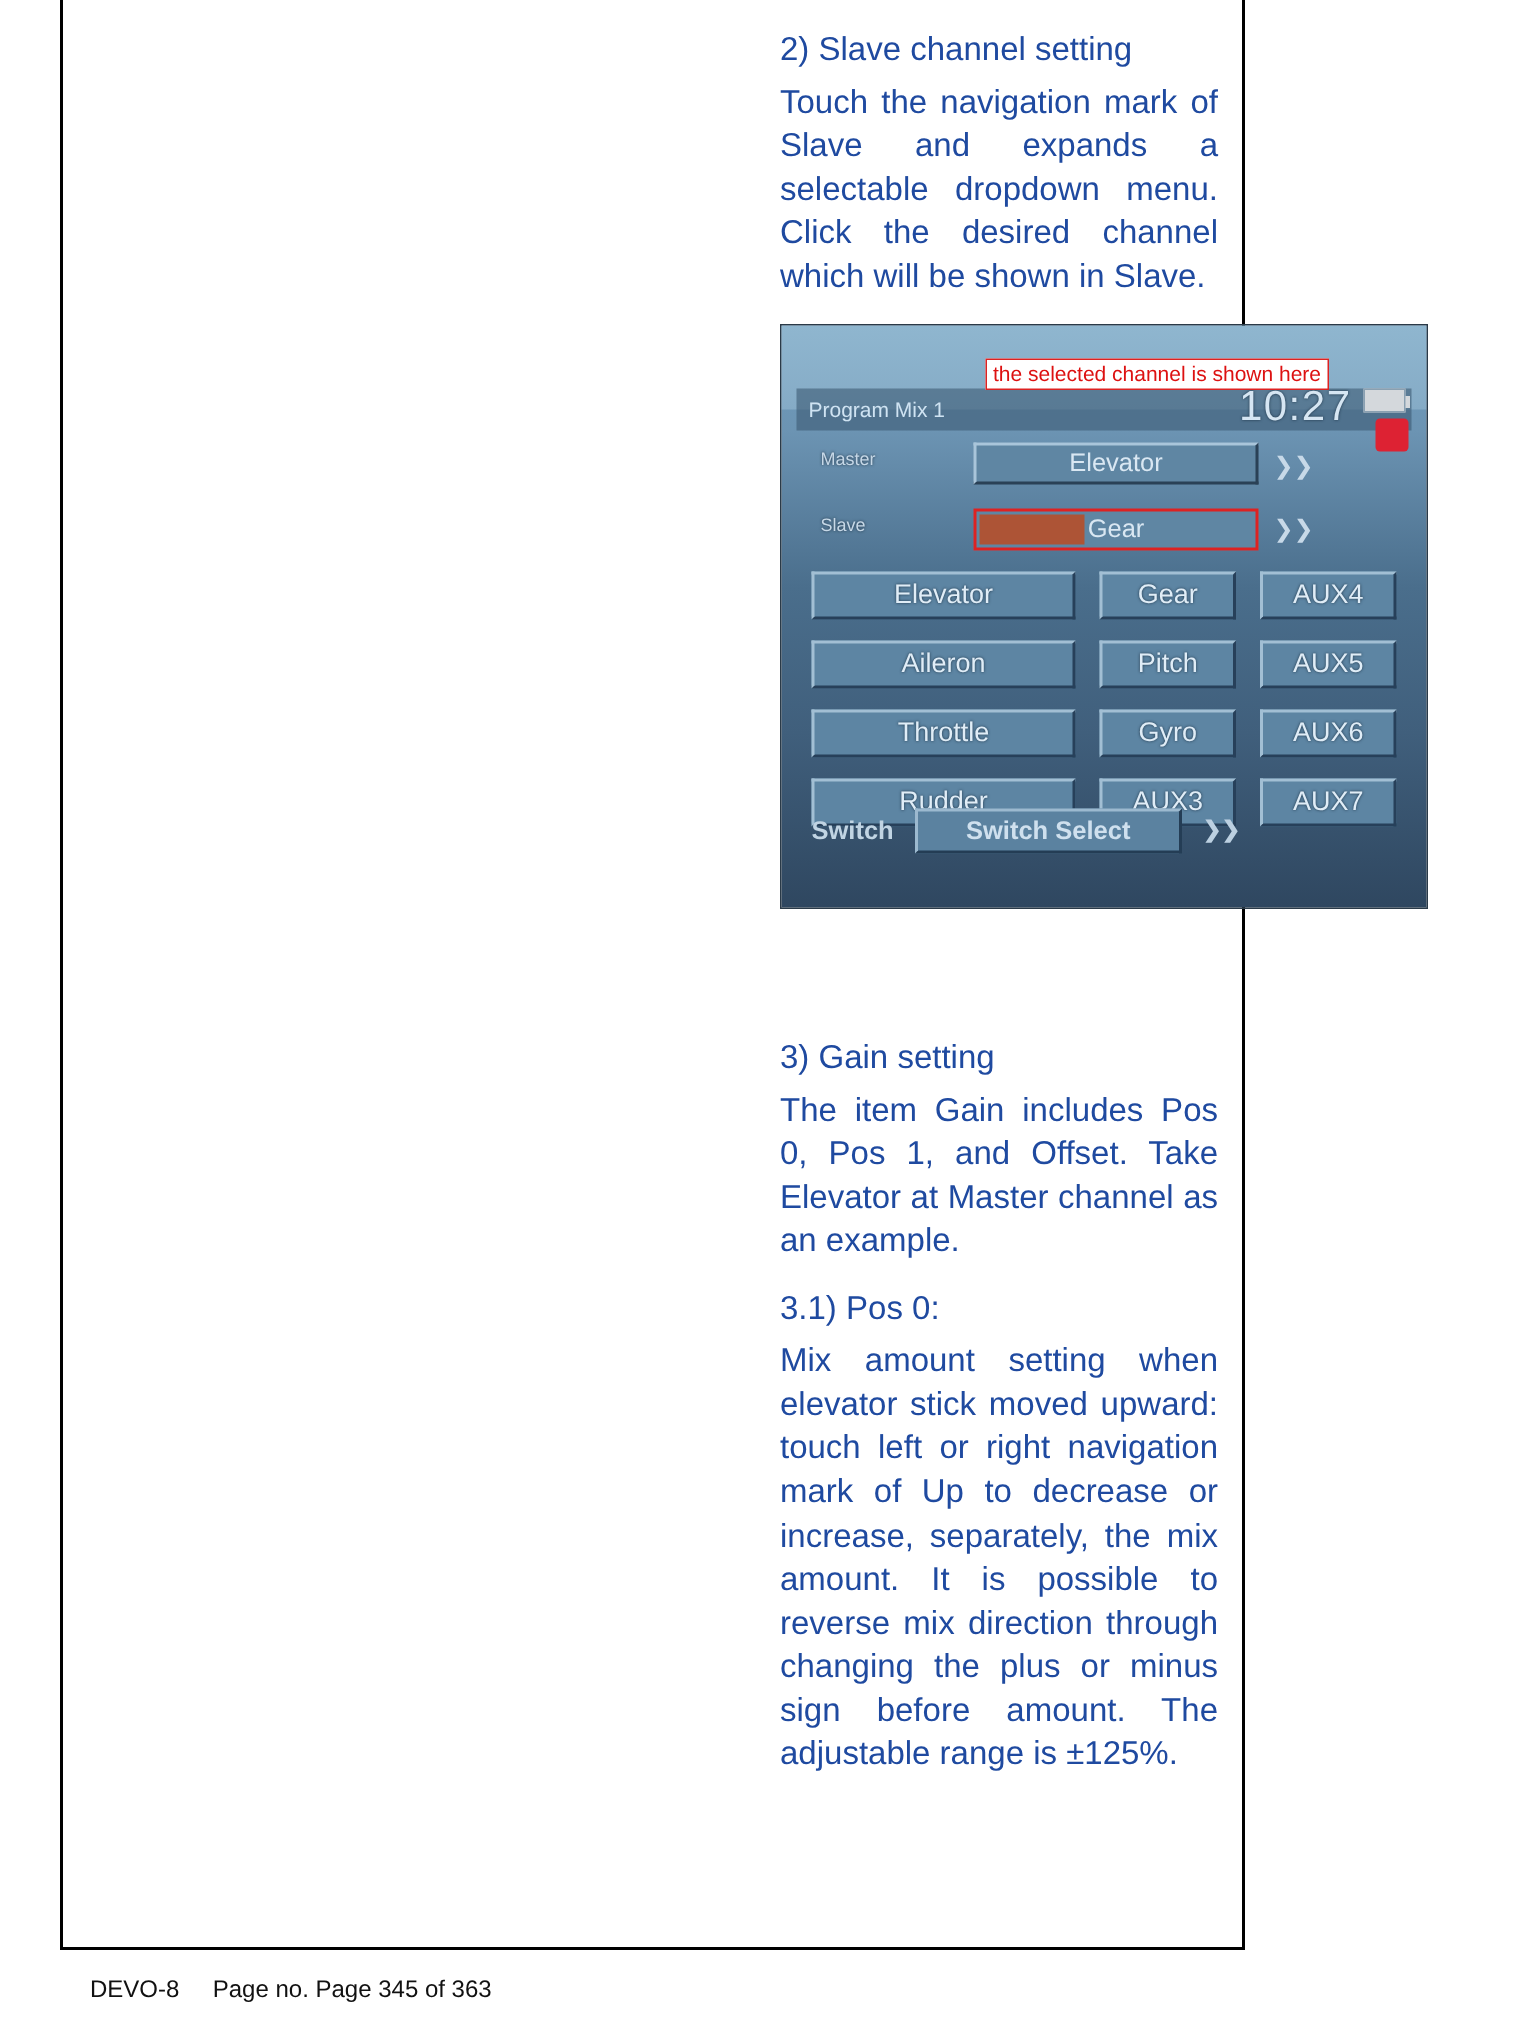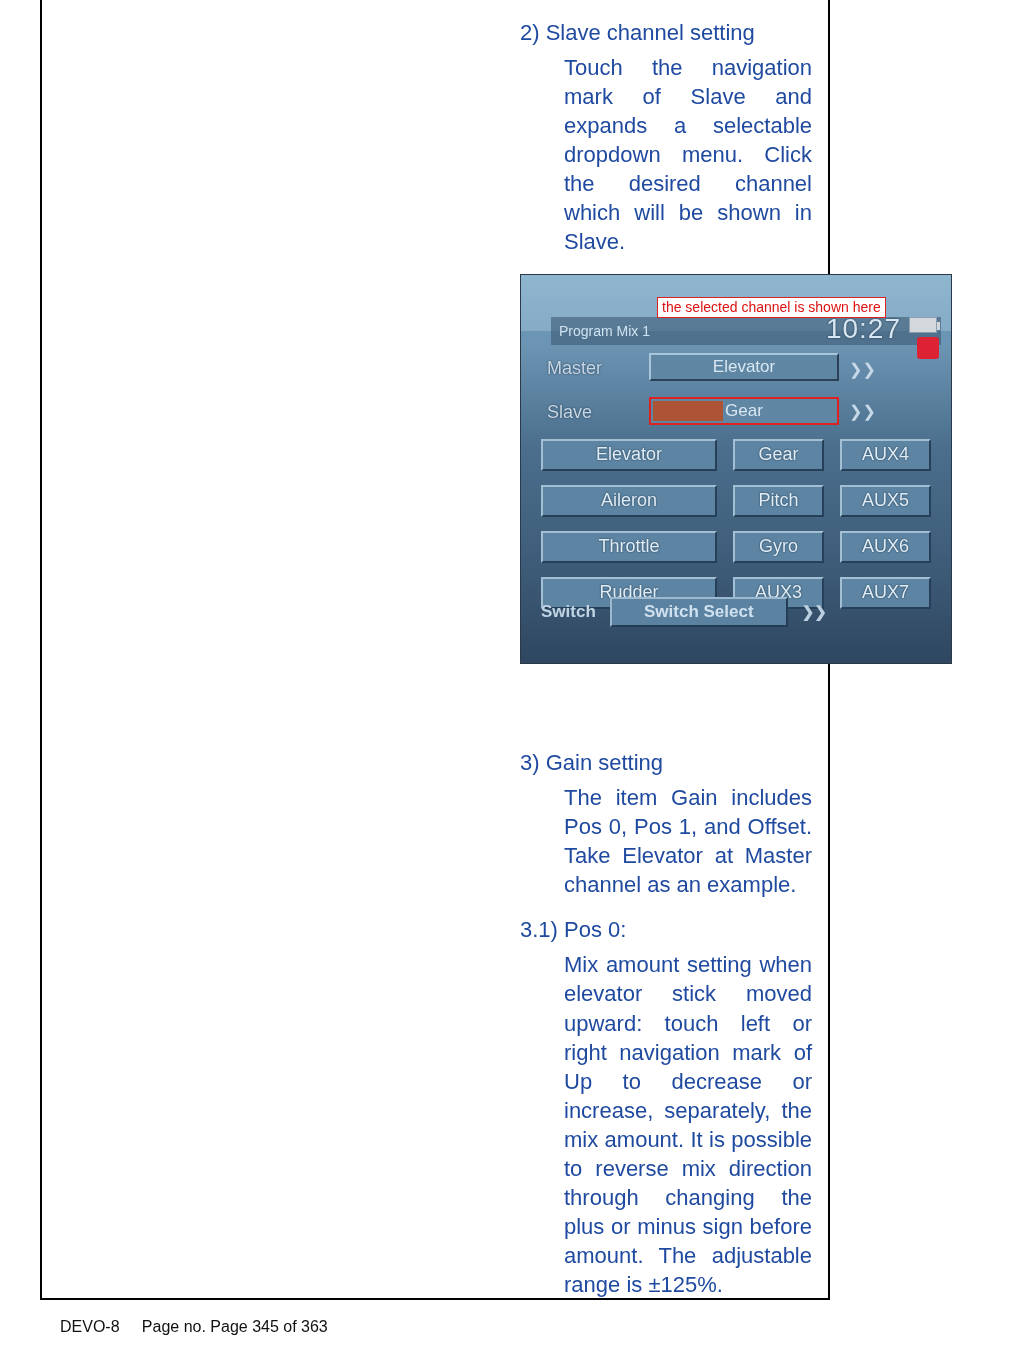--- a/index.html
+++ b/index.html
@@ -11,21 +11,21 @@
   .hrule { position: absolute; left: 40px; right: 40px; bottom: 50px; height: 2px; background: #000; }
   .body-col {
     position: absolute;
     left: 520px;            
     right: 58px;
     top: 18px;
     color: #1f4aa0;
     line-height: 1.32;
   }
   .heading   { margin-bottom: 6px; }
-  .para      { text-align: justify; margin-bottom: 6px; margin-left: 44px; }
+  .para      { text-align: justify; margin-bottom: 6px; }
   .footer {
     position: absolute;
     left: 60px; bottom: 14px;
     font-size: 16px; color: #111;
   }
 
   
   .photo {
     width: 432px; height: 390px;
     margin-top: 18px;
@@ -38,21 +38,20 @@
   .sky {
     position: absolute; inset: 0 0 auto 0; height: 56px;
     background: linear-gradient(#8fb6cf, #85abc6);
   }
   .topbar {
     position: absolute; left: 10px; right: 10px; top: 42px; height: 28px;
     background: rgba(60,90,115,.6);
     display: flex; align-items: center;
     color: #cfe3f2; font-size: 14px;
     padding: 0 8px;
-    margin-left: 20px;
   }
   .clock {
     position: absolute; right: 50px; top: 36px;
     color: #d6e6f3; font-size: 28px; letter-spacing: 1px;
     text-shadow: 0 0 2px #1e3447;
   }
   .batt {
     position: absolute; right: 14px; top: 42px; width: 28px; height: 16px;
     background: #d4d8dc; border: 1px solid #8aa0b1;
   }
@@ -61,21 +60,21 @@
     position: absolute; right: 12px; top: 62px; width: 22px; height: 22px;
     background: #d23; border-radius: 3px;
   }
   .callout {
     position: absolute; left: 136px; top: 22px;
     padding: 0 4px;
     background: #fff; color: #d11; border: 1px solid #d22;
     font-size: 14px; z-index: 10;
   }
   .rowlabel {
-    position: absolute; left: 26px; color: #c6d8e7; font-size: 18px;
+    position: absolute; left: 26px; color: #c6d8e7; font-size: 12px;
     text-shadow: 0 0 2px #213447;
   }
   .row-master { top: 82px; }
   .row-slave  { top: 126px; }
   .field {
     position: absolute; height: 28px;
     background: #5f86a3;
     border-top: 2px solid #a9c5da; border-left: 2px solid #a9c5da;
     border-right: 2px solid #2a4156; border-bottom: 2px solid #2a4156;
     color: #d9e7f2; font-size: 17px;

